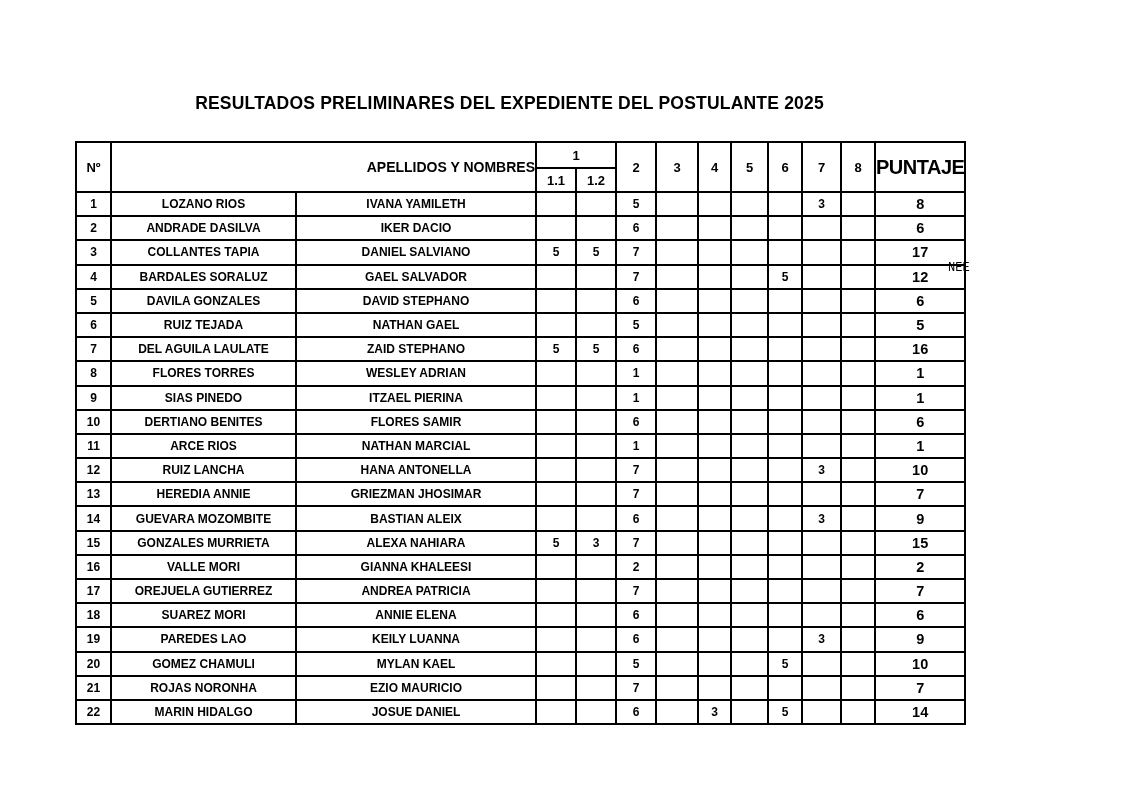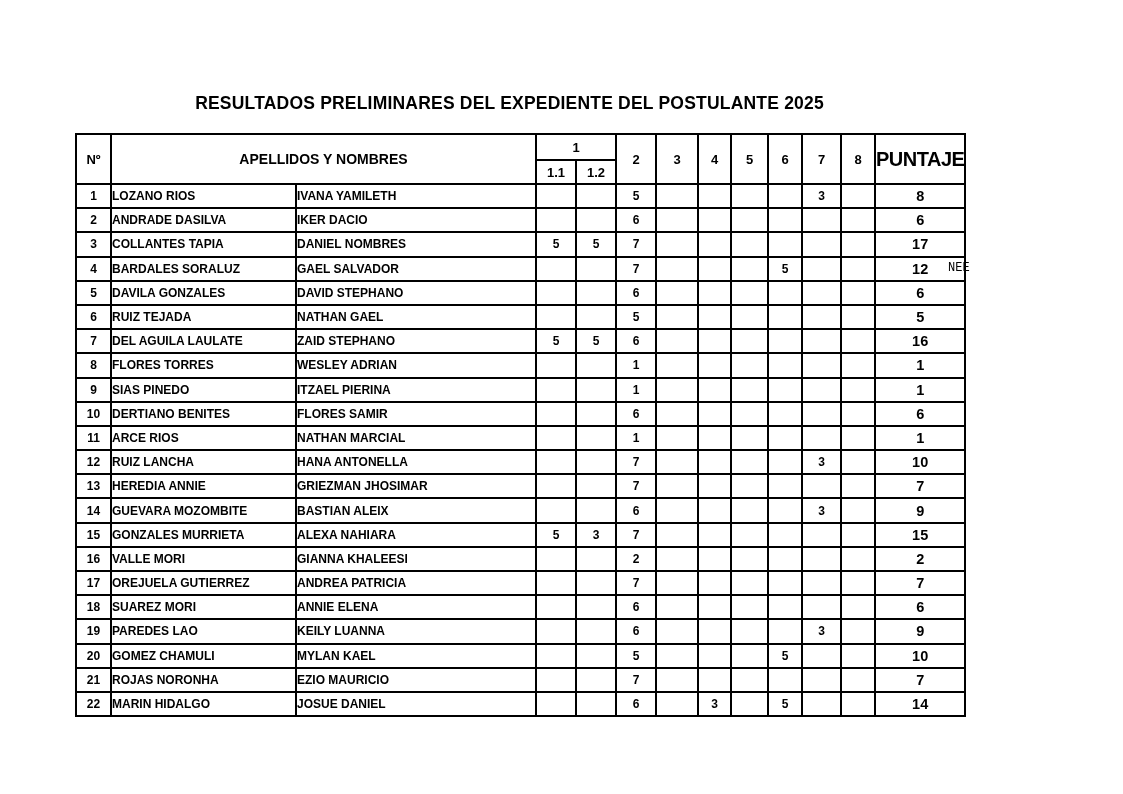--- a/index.html
+++ b/index.html
@@ -23,21 +23,21 @@
     width: 869px;
     margin: 0;
     text-align: center;
     font-size: 17.5px;
     font-weight: 700;
     letter-spacing: 0.2px;
     color: #000000;
   }
   table.results {
     position: absolute;
-    top: 133px;
+    top: 141px;
     left: 75px;
     border-collapse: collapse;
     table-layout: fixed;
     background: #be185d;
     border-radius: 12px;
   }
   table.results th,
   table.results td {
     border: 2px solid #000000;
     padding: 0;
@@ -45,36 +45,36 @@
     white-space: nowrap;
     color: #000000;
     background: #ffffff;
   }
   thead th {
     font-weight: 700;
     text-align: center;
     vertical-align: middle;
   }
   .h-num   { font-size: 13px; height: 24px; }
-  .h-names { font-size: 14px; }
+  .h-names { font-size: 14px; text-align: right; }
   .h-g1    { font-size: 13px; height: 24px; }
   .h-sub   { font-size: 13px; height: 22px; margin-left: 24px; }
   .h-col   { font-size: 13px; }
   .h-score { font-size: 20px; letter-spacing: -0.5px; text-align: center; }
   tbody td {
     height: 22.2px;
     font-size: 12px;
     font-weight: 700;
     text-align: center;
     vertical-align: middle;
   }
   td.c-num   { font-size: 12px; }
   td.c-last,
   td.c-first {
-    text-align: left;
+    text-align: center;
     padding-left: 5px;
     font-size: 12px;
   }
   td.c-total { font-size: 14.5px; }
   .side-note {
     position: absolute;
     left: 948px;
     top: 261px;
     font-size: 12px;
     font-weight: 400;
@@ -151,21 +151,21 @@
     <td class="c-score"></td>
     <td class="c-score"></td>
     <td class="c-score"></td>
     <td class="c-score"></td>
     <td class="c-score"></td>
     <td class="c-total">6</td>
   </tr>
         <tr class="data-row">
     <td class="c-num">3</td>
     <td class="c-last">COLLANTES TAPIA</td>
-    <td class="c-first">DANIEL NOMBRES</td>
+    <td class="c-first">DANIEL SALVIANO</td>
     <td class="c-score">5</td>
     <td class="c-score">5</td>
     <td class="c-score">7</td>
     <td class="c-score"></td>
     <td class="c-score"></td>
     <td class="c-score"></td>
     <td class="c-score"></td>
     <td class="c-score"></td>
     <td class="c-score"></td>
     <td class="c-total">17</td>

